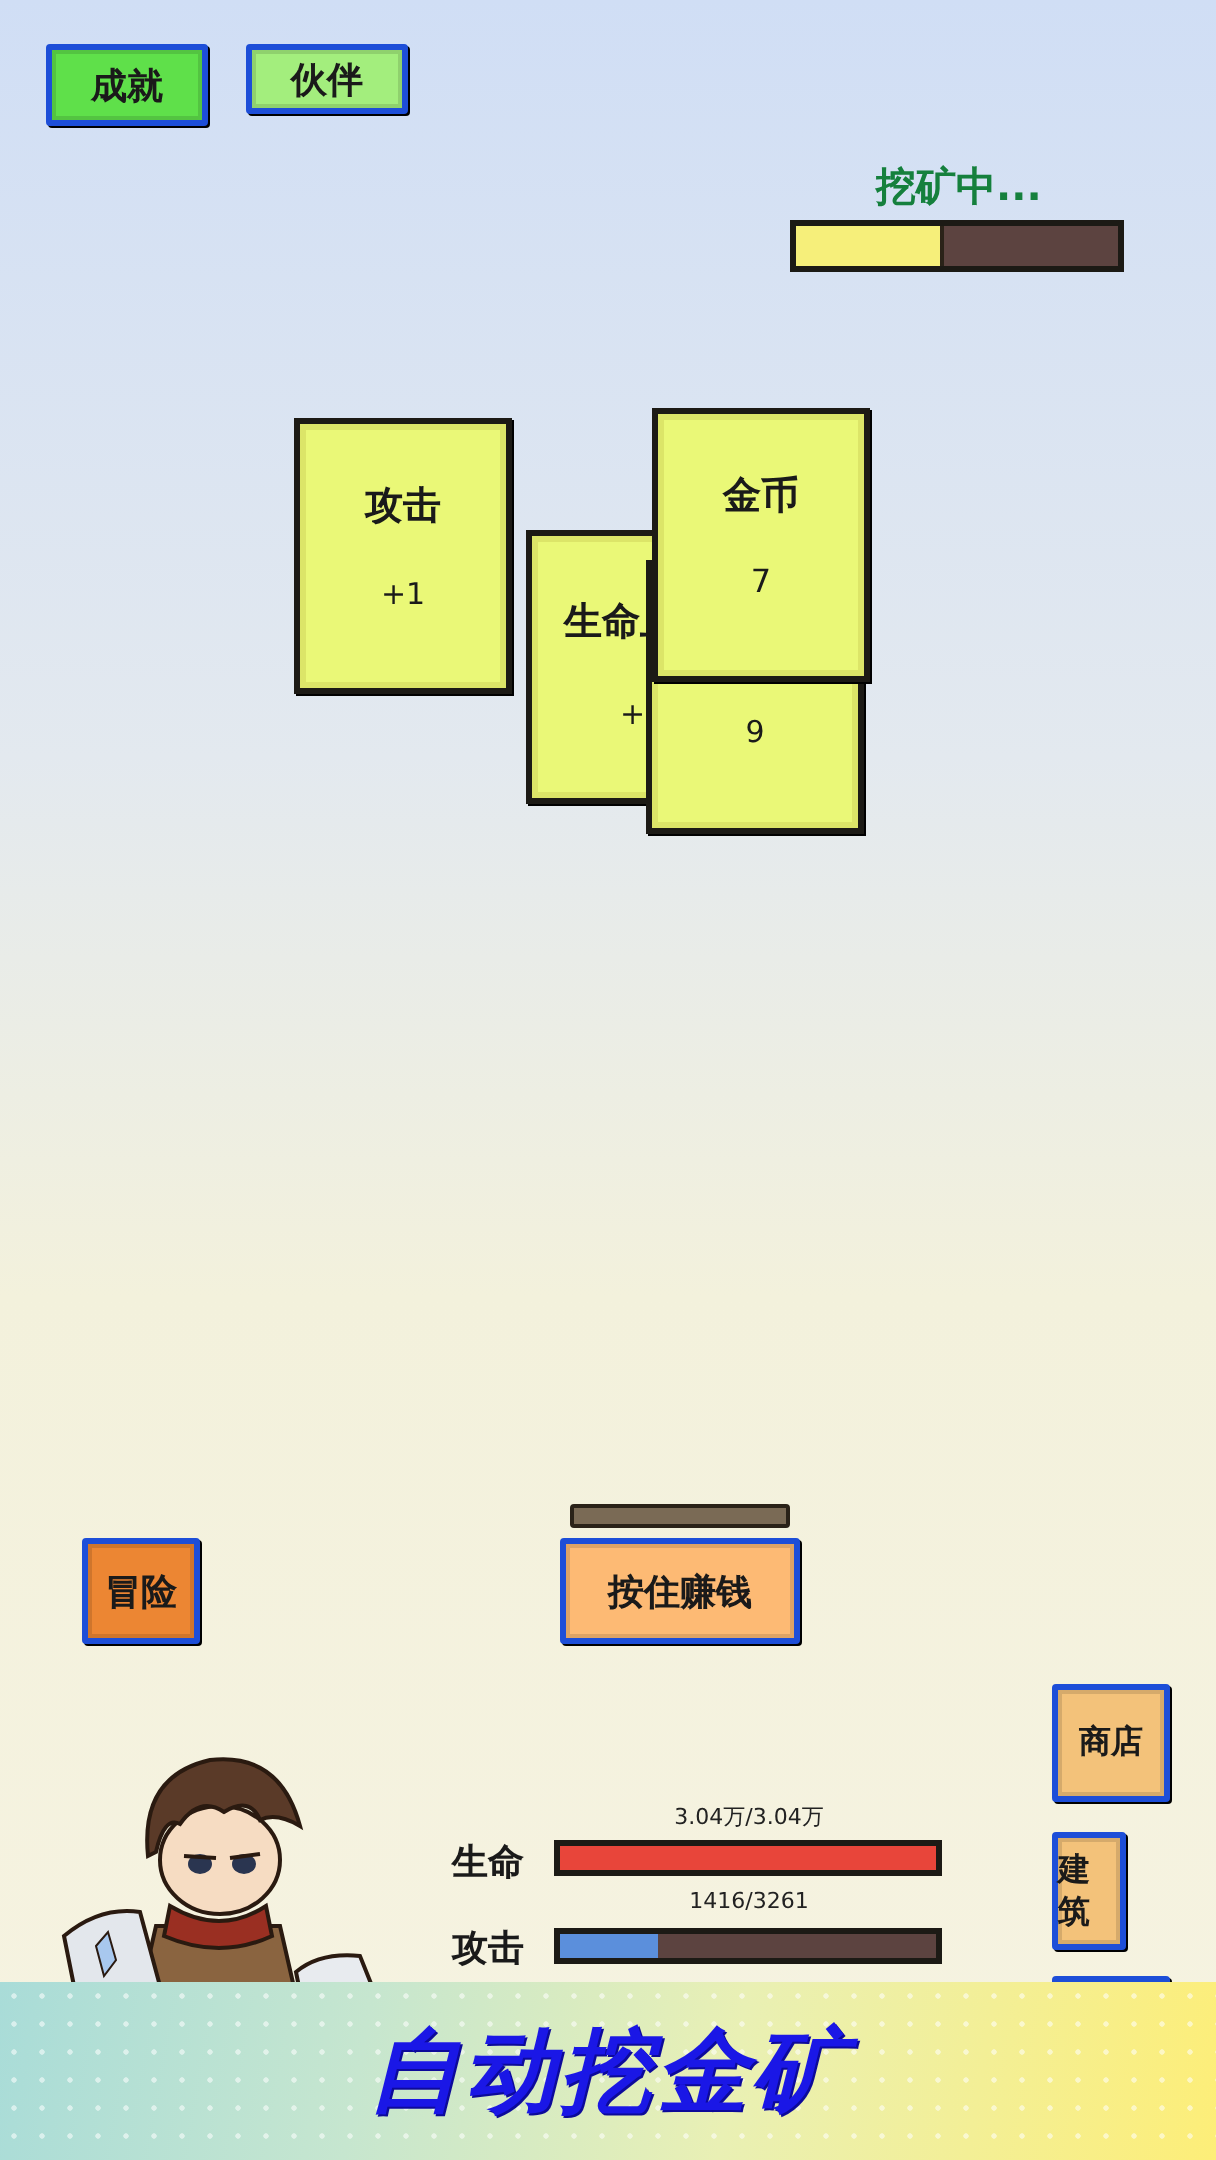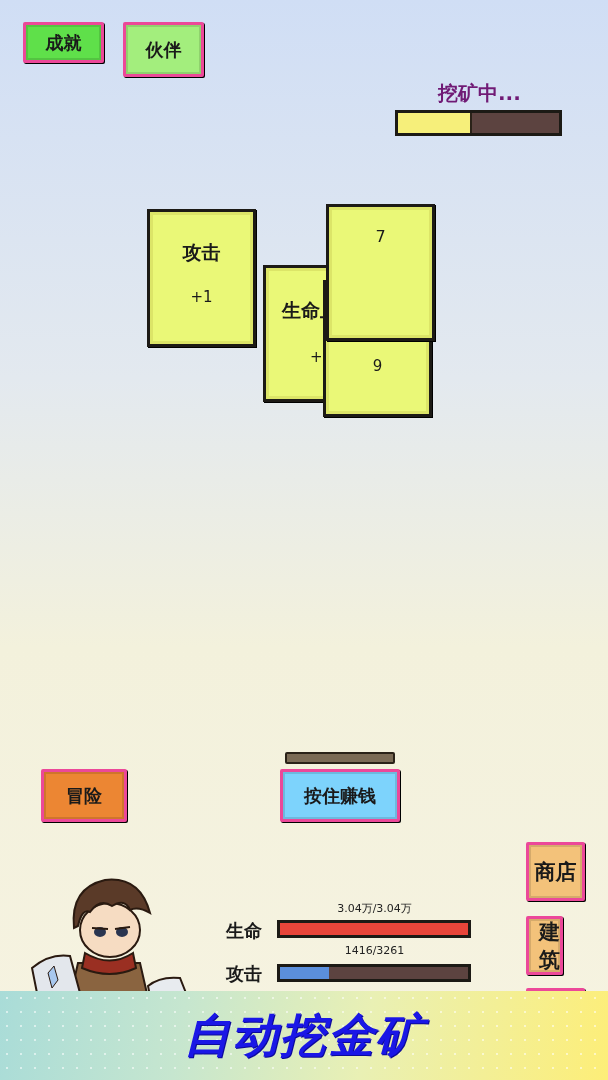--- a/index.html
+++ b/index.html
@@ -6,37 +6,37 @@
   html, body { width: 608px; height: 1080px; overflow: hidden; }
   body {
     position: relative;
     font-family: "DejaVu Sans", sans-serif;
     background: linear-gradient(180deg, #d0def5 0%, #e3e9ef 35%, #f3f1dc 60%, #f6f3e1 100%);
     color: #1a1a1a;
   }
   .btn {
     position: absolute;
     display: flex; align-items: center; justify-content: center;
-    border: 3px solid #ec4899;
+    border: 3px solid #1d4ed8;
     border-radius: 2px;
     font-weight: bold;
     font-size: 18px;
     color: #1a1a1a;
     box-shadow: inset 0 0 0 2px rgba(0,0,0,0.12), 1px 1px 0 #000;
     cursor: pointer;
   }
   .btn-green { background: #5fe04a; }
   .btn-lightgreen { background: #a3ee7d; }
   .btn-orange { background: #ec8633; }
-  .btn-yellow { background: #7dd3fc; text-align: center; }
-  .btn-tan { background: #f3c27a; font-size: 21px; text-align: right; }
+  .btn-yellow { background: #fdba74; text-align: center; }
+  .btn-tan { background: #f3c27a; font-size: 16px; }
 
   .status-label {
     position: absolute; left: 438px; top: 80px;
-    font-size: 20px; font-weight: bold; color: #701a75;
+    font-size: 20px; font-weight: bold; color: #15803d;
   }
   .mine-bar {
     position: absolute; left: 395px; top: 110px; width: 167px; height: 26px;
     border: 3px solid #1c1a15; background: #5c4340; display: flex;
   }
   .mine-bar .fill { background: #f6ef7a; height: 100%; border-right: 2px solid #2a2218; }
 
   .card {
     position: absolute;
     background: #eaf877;
@@ -80,21 +80,21 @@
     color: #1a17e6; letter-spacing: 2px;
     text-shadow: 1px 1px 0 #0d0a9a;
   }
 </style>
 </head>
 <body>
 
 <div class="btn btn-green" style="left:23px; top:22px; width:81px; height:41px;">
   <span>成就</span>
 </div>
-<div class="btn btn-lightgreen" style="left:123px; top:22px; width:81px; height:55px;">
+<div class="btn btn-lightgreen" style="left:123px; top:22px; width:81px; height:35px;">
   <span>伙伴</span>
 </div>
 
 <div class="status-label">挖矿中...</div>
 <div class="mine-bar">
   <div class="fill" id="mine-fill" style="width: 46%; background: rgb(246, 239, 122);"></div>
 </div>
 
 <div class="card" style="left:147px; top:209px; width:109px; height:138px;">
   <div class="title">攻击</div>
@@ -104,25 +104,26 @@
 <div class="card" style="left:263px; top:265px; width:109px; height:137px; text-align:left;">
   <div class="title" style="margin-left:16px; margin-top:30px;">生命上限</div>
   <div class="value" style="margin-left:44px; margin-top:24px;">+3</div>
 </div>
 
 <div class="card" style="left:323px; top:280px; width:109px; height:137px;">
   <div class="value" style="margin-top:74px;">9</div>
 </div>
 
 <div class="card" style="left:326px; top:204px; width:109px; height:137px;">
+  <div class="title">金币</div>
   <div class="value" style="margin-top:20px; font-size:16px;">7</div>
 </div>
 
 <div class="wood-plank"></div>
-<div class="btn btn-orange" style="left:41px; top:769px; width:86px; height:53px;">
+<div class="btn btn-orange" style="left:41px; top:769px; width:59px; height:53px;">
   <span>冒险</span>
 </div>
 <div class="btn btn-yellow" style="left:280px; top:769px; width:120px; height:53px;">
   <span>按住赚钱</span>
 </div>
 
 <div class="btn btn-tan" style="left:526px; top:842px; width:59px; height:59px;">
   <span>商店</span>
 </div>
 <div class="btn btn-tan" style="left:526px; top:916px; width:37px; height:59px;">

